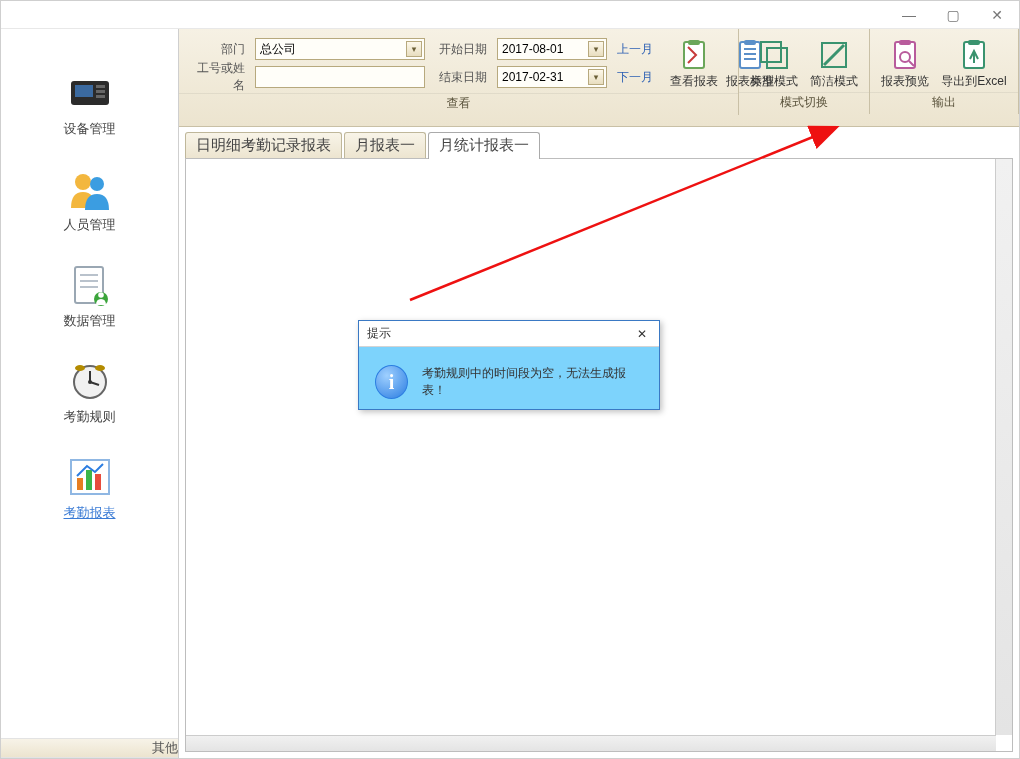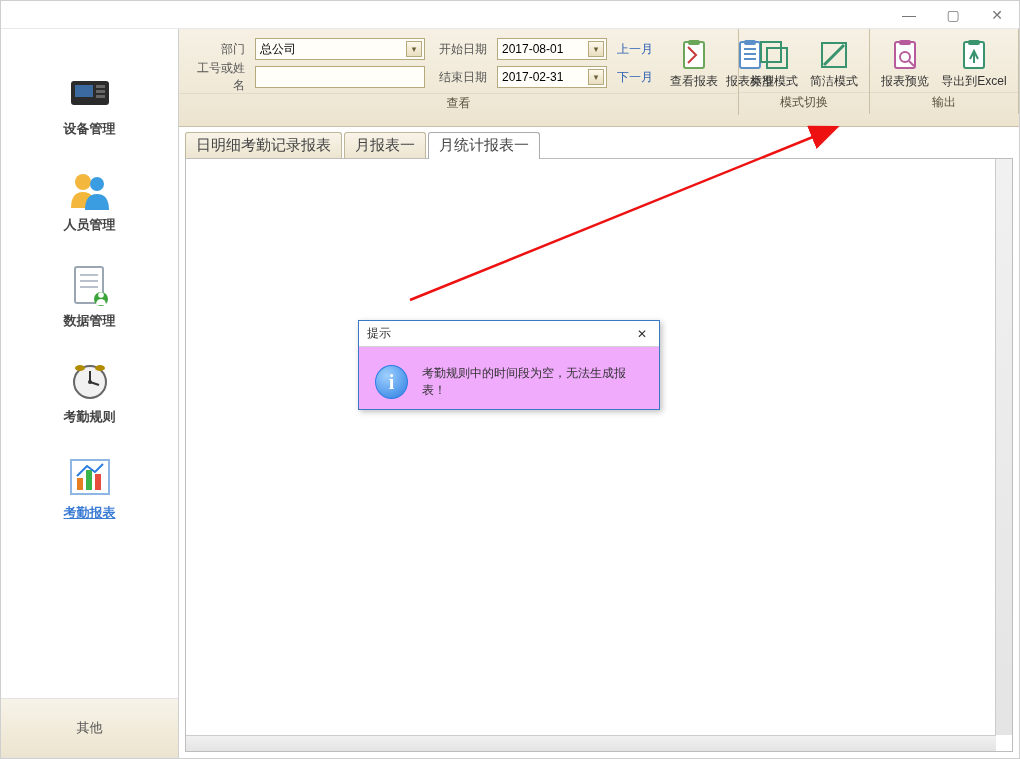--- a/index.html
+++ b/index.html
@@ -35,36 +35,36 @@
     }
 
     
     .sidebar {
       width: 178px;
       background: #ffffff;
       border-right: 1px solid #cfcfcf;
       display: flex; flex-direction: column;
       padding-top: 35px;
     }
-    .nav-items { flex: 1; font-weight: bold; }
+    .nav-items { flex: 1; }
     .nav-item {
       display: flex; flex-direction: column; align-items: center;
       padding: 10px 0 22px 0; cursor: pointer; color: #444;
     }
     .nav-item.selected .nav-label { color: #3a7bd5; text-decoration: underline; }
     .nav-icon {
       width: 42px; height: 40px; margin-bottom: 6px;
       display: flex; align-items: center; justify-content: center;
     }
     .nav-label { font-size: 13px; }
     .sidebar-footer {
       border-top: 1px solid #e3e3e3;
     }
     .sidebar-footer .footer-row {
-      text-align: center; padding: 20px 0; font-size: 13px;
+      text-align: right; padding: 0 0; font-size: 13px;
       border-bottom: 1px solid #e3e3e3;
     }
     .footer-row.other { background: linear-gradient(#f7f3e8,#ece4cf); color: #555; }
     .footer-row.return { color: #c00000; font-weight: bold; background: #fff; }
 
     
     .main {
       flex: 1; display: flex; flex-direction: column; min-width: 0;
     }
 
@@ -143,21 +143,21 @@
     }
 
     
     .arrow-layer {
       position: absolute; inset: 0; pointer-events: none;
     }
 
     
     .dialog {
       position: absolute; left: 358px; top: 320px; width: 302px;
-      border: 1px solid #3a79c4; background: #f0abfc;
+      border: 1px solid #3a79c4; background: #7dd3fc;
       box-shadow: 2px 2px 6px rgba(0,0,0,0.25);
     }
     .dialog-title {
       height: 26px; background: #ffffff; border-bottom: 1px solid #d4d4d4;
       display: flex; align-items: center; justify-content: space-between;
       padding: 0 6px 0 8px; font-size: 12px; color: #333;
     }
     .dialog-title .x { width: 22px; height: 18px; display: flex; align-items: center; justify-content: center; border:1px solid transparent; }
     .dialog-body { display: flex; align-items: center; gap: 14px; padding: 18px 16px 10px 16px; }
     .dialog-body .info-icon {

